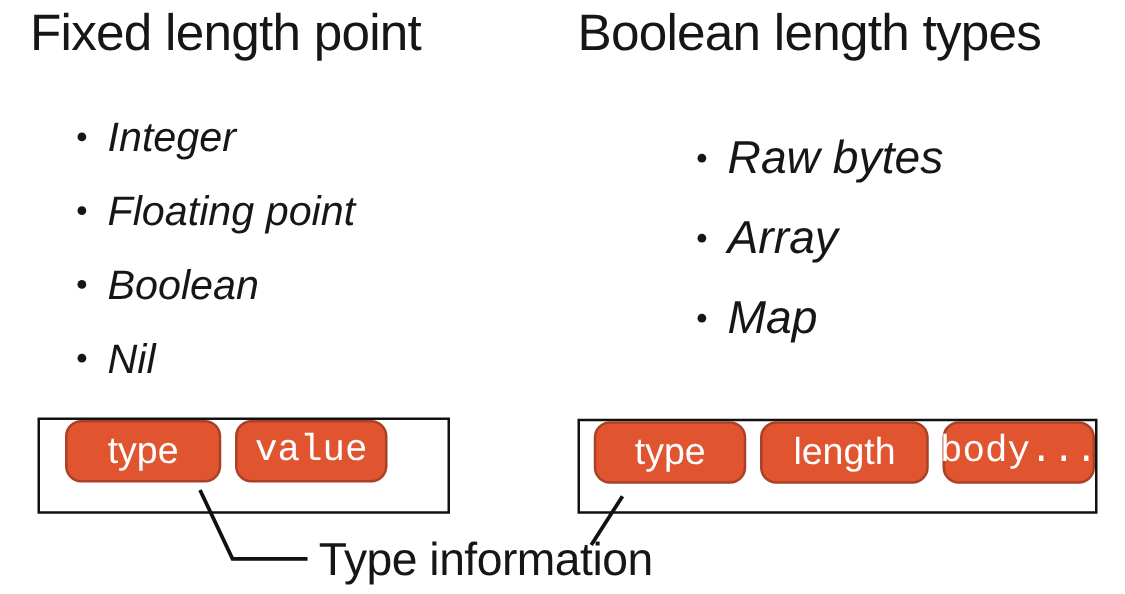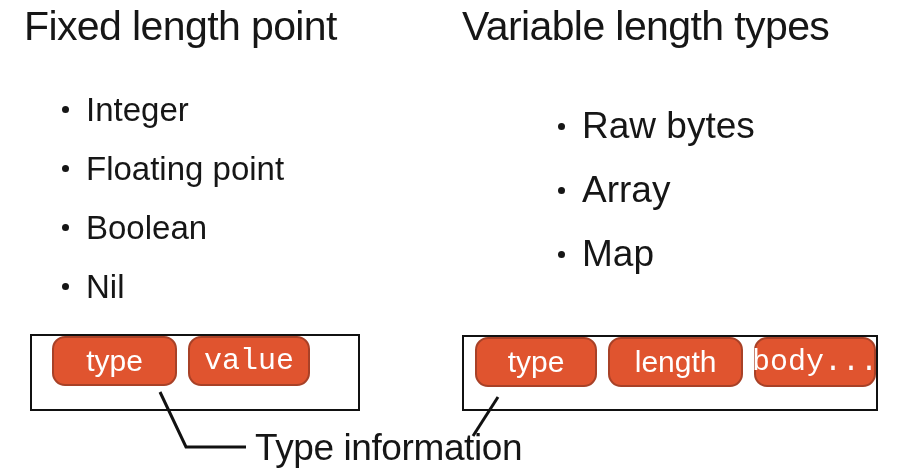--- a/index.html
+++ b/index.html
@@ -22,20 +22,21 @@
     white-space: nowrap;
   }
   #heading-fixed    { left: 24px;  top: 4px; }
   #heading-variable { left: 462px; top: 4px; }
 
   .bullet-list {
     position: absolute;
     list-style: none;
     margin: 0;
     padding: 0;
+    font-style: italic;
   }
   #list-fixed { left: 62px; top: 80px; font-size: 33px; }
   #list-fixed li { height: 59px; }
   #list-variable { left: 558px; top: 94px; font-size: 37px; }
   #list-variable li { height: 64px; }
   .bullet-list li {
     display: flex;
     align-items: center;
     white-space: nowrap;
   }
@@ -105,21 +106,21 @@
     white-space: nowrap;
   }
 </style>
 </head>
 <body>
 
 <div class="slide">
 
   <h1 class="heading" id="heading-fixed">Fixed length point</h1>
 
-  <h1 class="heading" id="heading-variable">Variable length types</h1>
+  <h1 class="heading" id="heading-variable">Boolean length types</h1>
 
   <ul class="bullet-list" id="list-fixed">
     <li>
       <span class="dot"></span>
       <span>Integer</span>
     </li>
     <li>
       <span class="dot"></span>
       <span>Floating point</span>
     </li>

